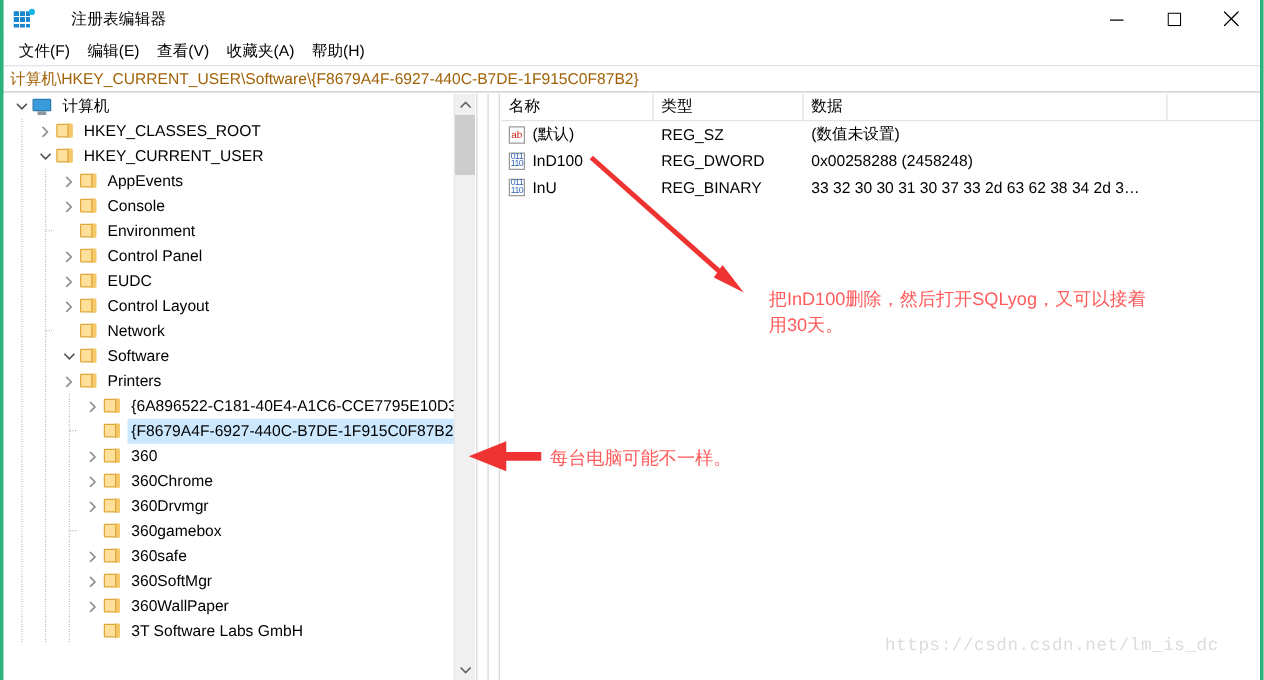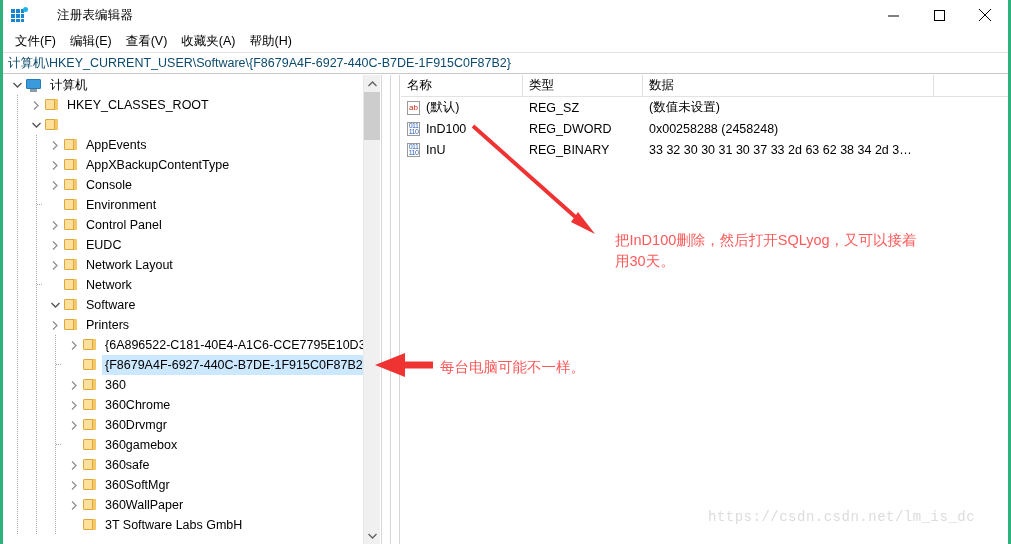--- a/index.html
+++ b/index.html
@@ -62,21 +62,21 @@
     font-size: 12.5px; color: #000; padding: 1px 9px 2px 5px; white-space: nowrap;
   }
 
   
   .addressbar {
     position: absolute; left: 0; top: 52px; width: 1005px; height: 22px;
     border-top: 1px solid #e3e3e3; border-bottom: 1px solid #c9c9c9;
     background: #fff; display: flex; align-items: center;
   }
   .address-text {
-    font-size: 12.5px; color: #0c4a6e; padding-left: 5px; white-space: nowrap;
+    font-size: 12.5px; color: #a16207; padding-left: 5px; white-space: nowrap;
   }
 
   
   .pane-wrap {
     position: absolute; left: 0; top: 75px; width: 1005px; height: 469px;
     background: #fff;
   }
   .tree-pane {
     position: absolute; left: 0; top: 0; width: 377px; height: 469px;
     overflow: hidden; background: #fff;
@@ -288,20 +288,21 @@
             <span class="guide" style="left: 14px;"></span>
             <span style="width: 25px; flex: 0 0 auto;"></span>
             <span class="expander">
               <svg width="9" height="6" viewBox="0 0 9 6">
                 <polyline points="0.5,1 4.5,5 8.5,1" fill="none" stroke="#505050" stroke-width="1.3"></polyline>
               </svg>
             </span>
             <span class="folder">
               <i></i>
             </span>
+            <span class="label">HKEY_CURRENT_USER</span>
           </div>
           <div class="tree-row">
             <span class="guide" style="left: 14px;"></span>
             <span class="guide" style="left: 33px;"></span>
             <span style="width: 44px; flex: 0 0 auto;"></span>
             <span class="expander">
               <svg width="6" height="9" viewBox="0 0 6 9">
                 <polyline points="1,0.5 5,4.5 1,8.5" fill="none" stroke="#909090" stroke-width="1.3"></polyline>
               </svg>
             </span>
@@ -315,34 +316,20 @@
             <span class="guide" style="left: 33px;"></span>
             <span style="width: 44px; flex: 0 0 auto;"></span>
             <span class="expander">
               <svg width="6" height="9" viewBox="0 0 6 9">
                 <polyline points="1,0.5 5,4.5 1,8.5" fill="none" stroke="#909090" stroke-width="1.3"></polyline>
               </svg>
             </span>
             <span class="folder">
               <i></i>
             </span>
-            <span class="label">AppXBackupContentType</span>
-          </div>
-          <div class="tree-row">
-            <span class="guide" style="left: 14px;"></span>
-            <span class="guide" style="left: 33px;"></span>
-            <span style="width: 44px; flex: 0 0 auto;"></span>
-            <span class="expander">
-              <svg width="6" height="9" viewBox="0 0 6 9">
-                <polyline points="1,0.5 5,4.5 1,8.5" fill="none" stroke="#909090" stroke-width="1.3"></polyline>
-              </svg>
-            </span>
-            <span class="folder">
-              <i></i>
-            </span>
             <span class="label">Console</span>
           </div>
           <div class="tree-row">
             <span class="guide" style="left: 14px;"></span>
             <span class="guide" style="left: 33px;"></span>
             <span class="elbow" style="left: 34px;"></span>
             <span style="width: 44px; flex: 0 0 auto;"></span>
             <span class="expander empty">
               <svg width="6" height="9" viewBox="0 0 6 9">
                 <polyline points="1,0.5 5,4.5 1,8.5" fill="none" stroke="#909090" stroke-width="1.3"></polyline>
@@ -386,21 +373,21 @@
             <span class="guide" style="left: 33px;"></span>
             <span style="width: 44px; flex: 0 0 auto;"></span>
             <span class="expander">
               <svg width="6" height="9" viewBox="0 0 6 9">
                 <polyline points="1,0.5 5,4.5 1,8.5" fill="none" stroke="#909090" stroke-width="1.3"></polyline>
               </svg>
             </span>
             <span class="folder">
               <i></i>
             </span>
-            <span class="label">Network Layout</span>
+            <span class="label">Control Layout</span>
           </div>
           <div class="tree-row">
             <span class="guide" style="left: 14px;"></span>
             <span class="guide" style="left: 33px;"></span>
             <span class="elbow" style="left: 34px;"></span>
             <span style="width: 44px; flex: 0 0 auto;"></span>
             <span class="expander empty">
               <svg width="6" height="9" viewBox="0 0 6 9">
                 <polyline points="1,0.5 5,4.5 1,8.5" fill="none" stroke="#909090" stroke-width="1.3"></polyline>
               </svg>

